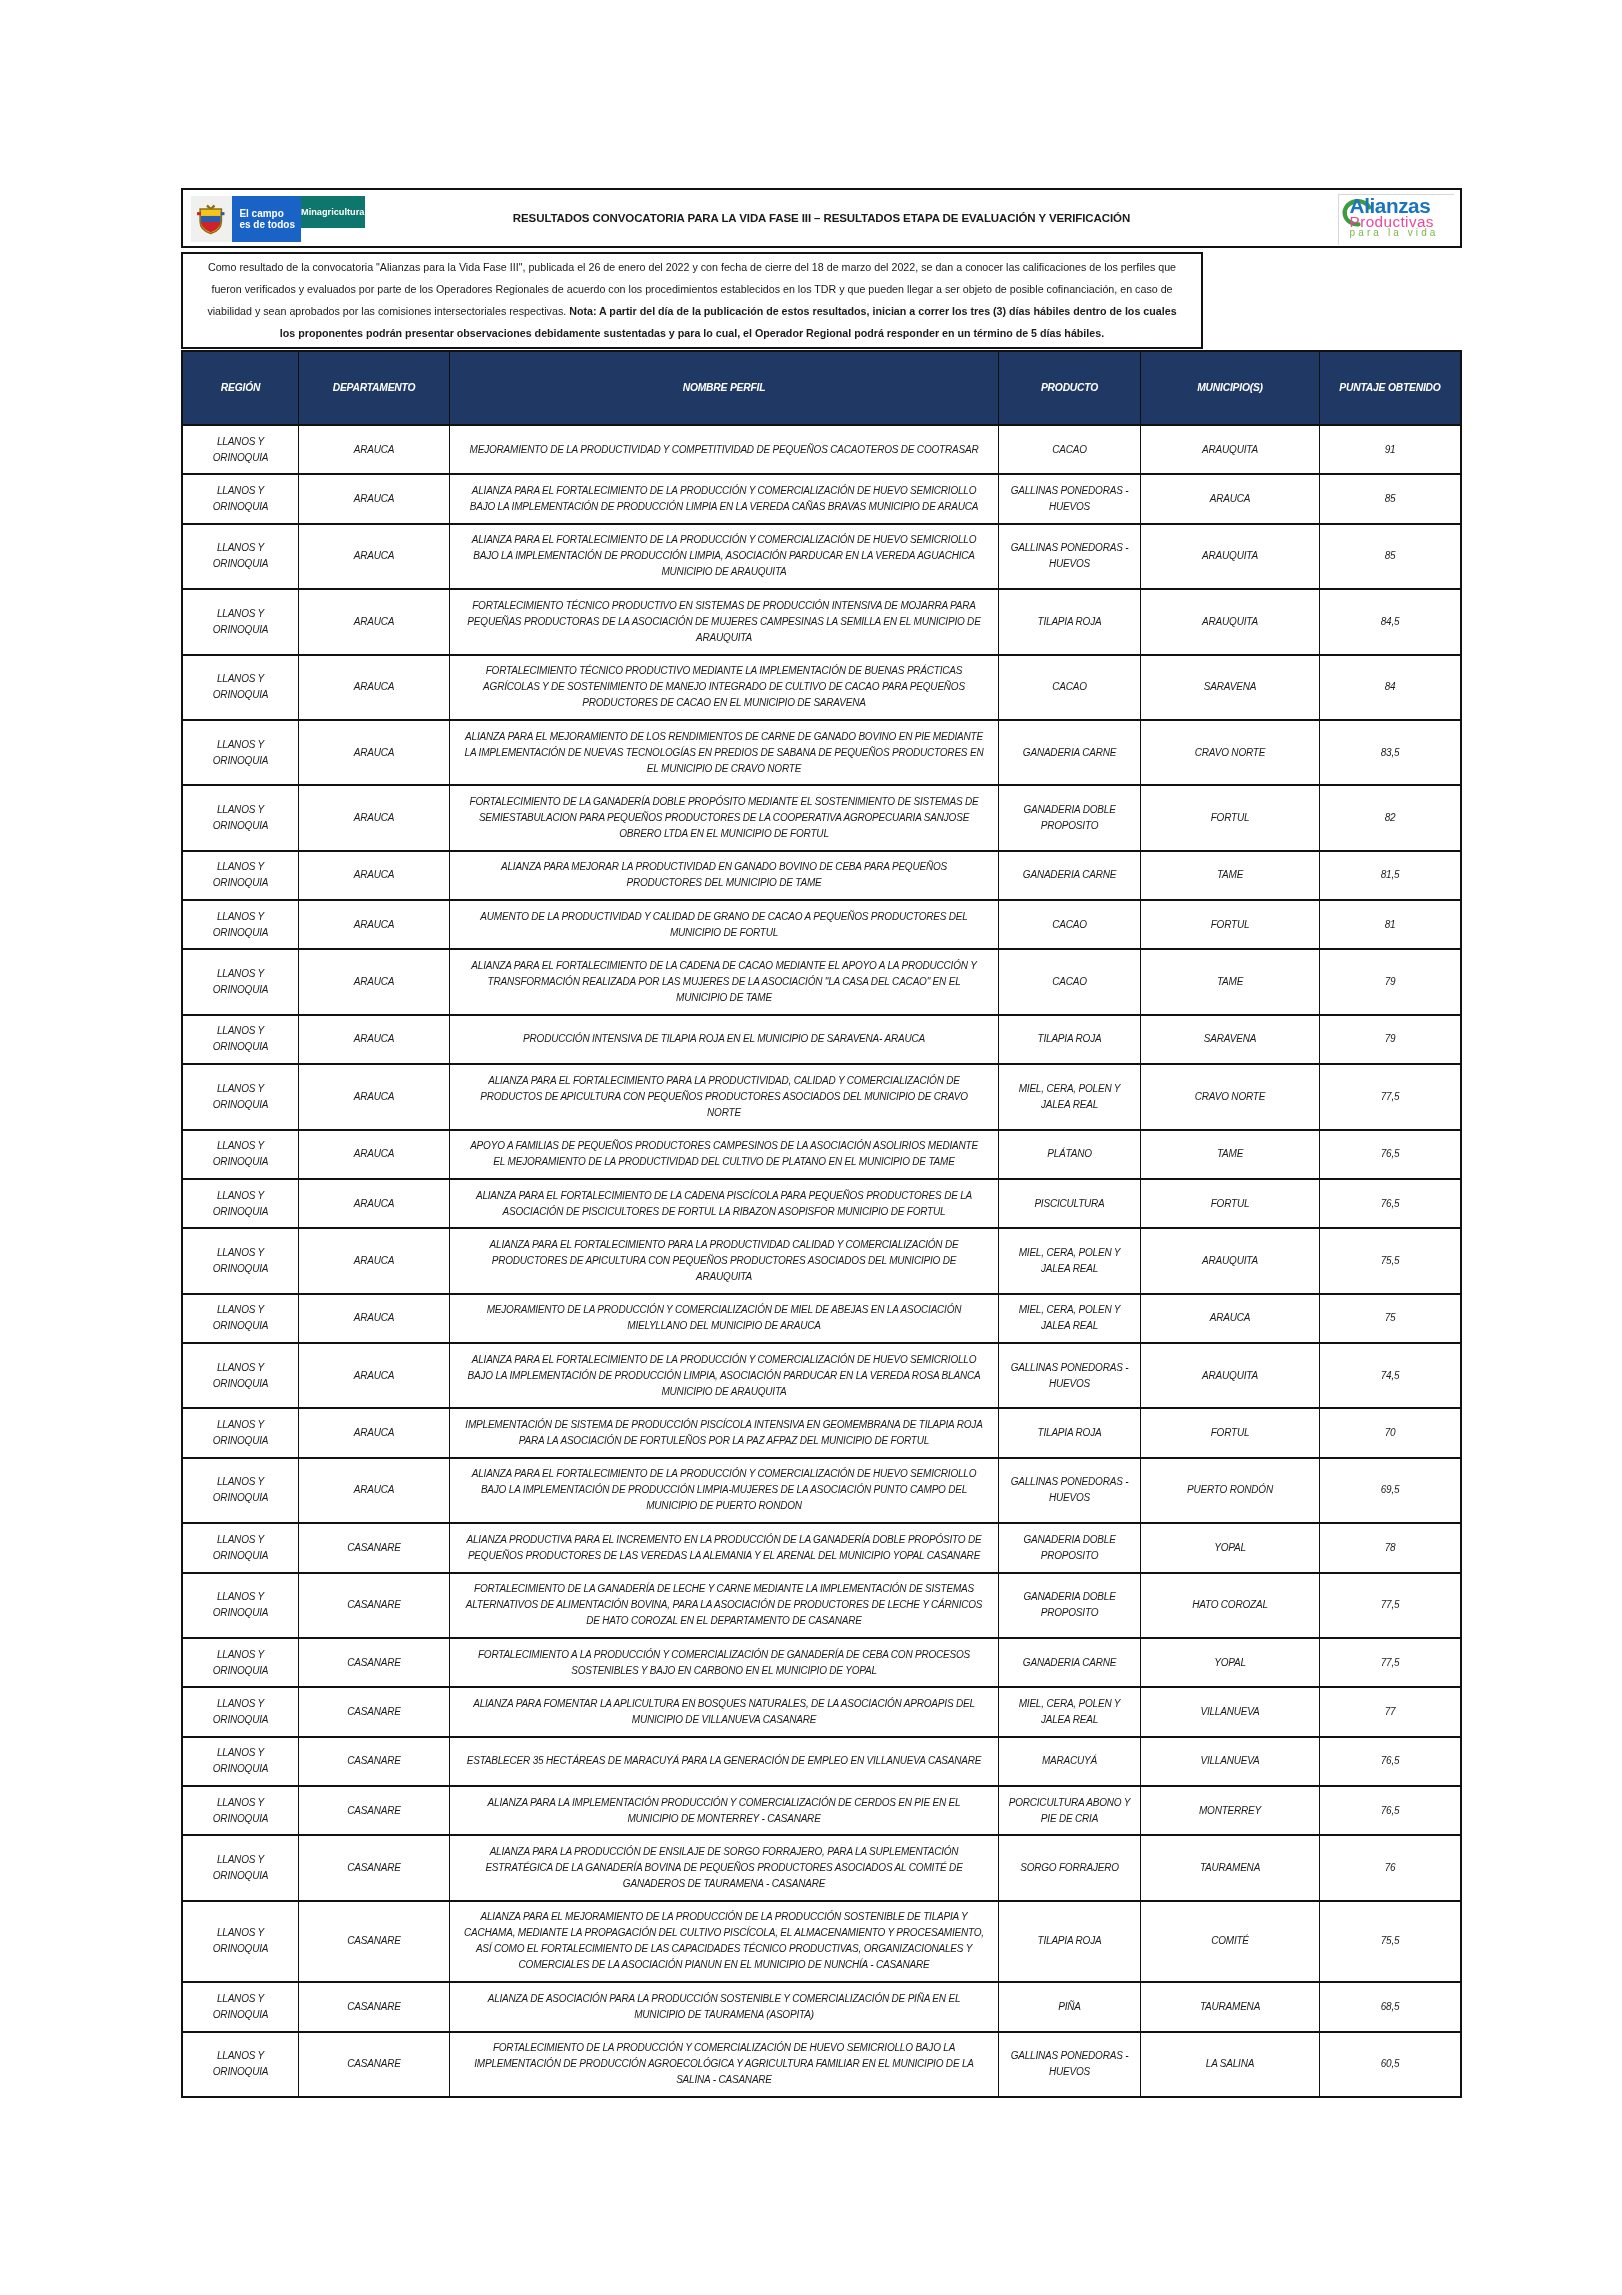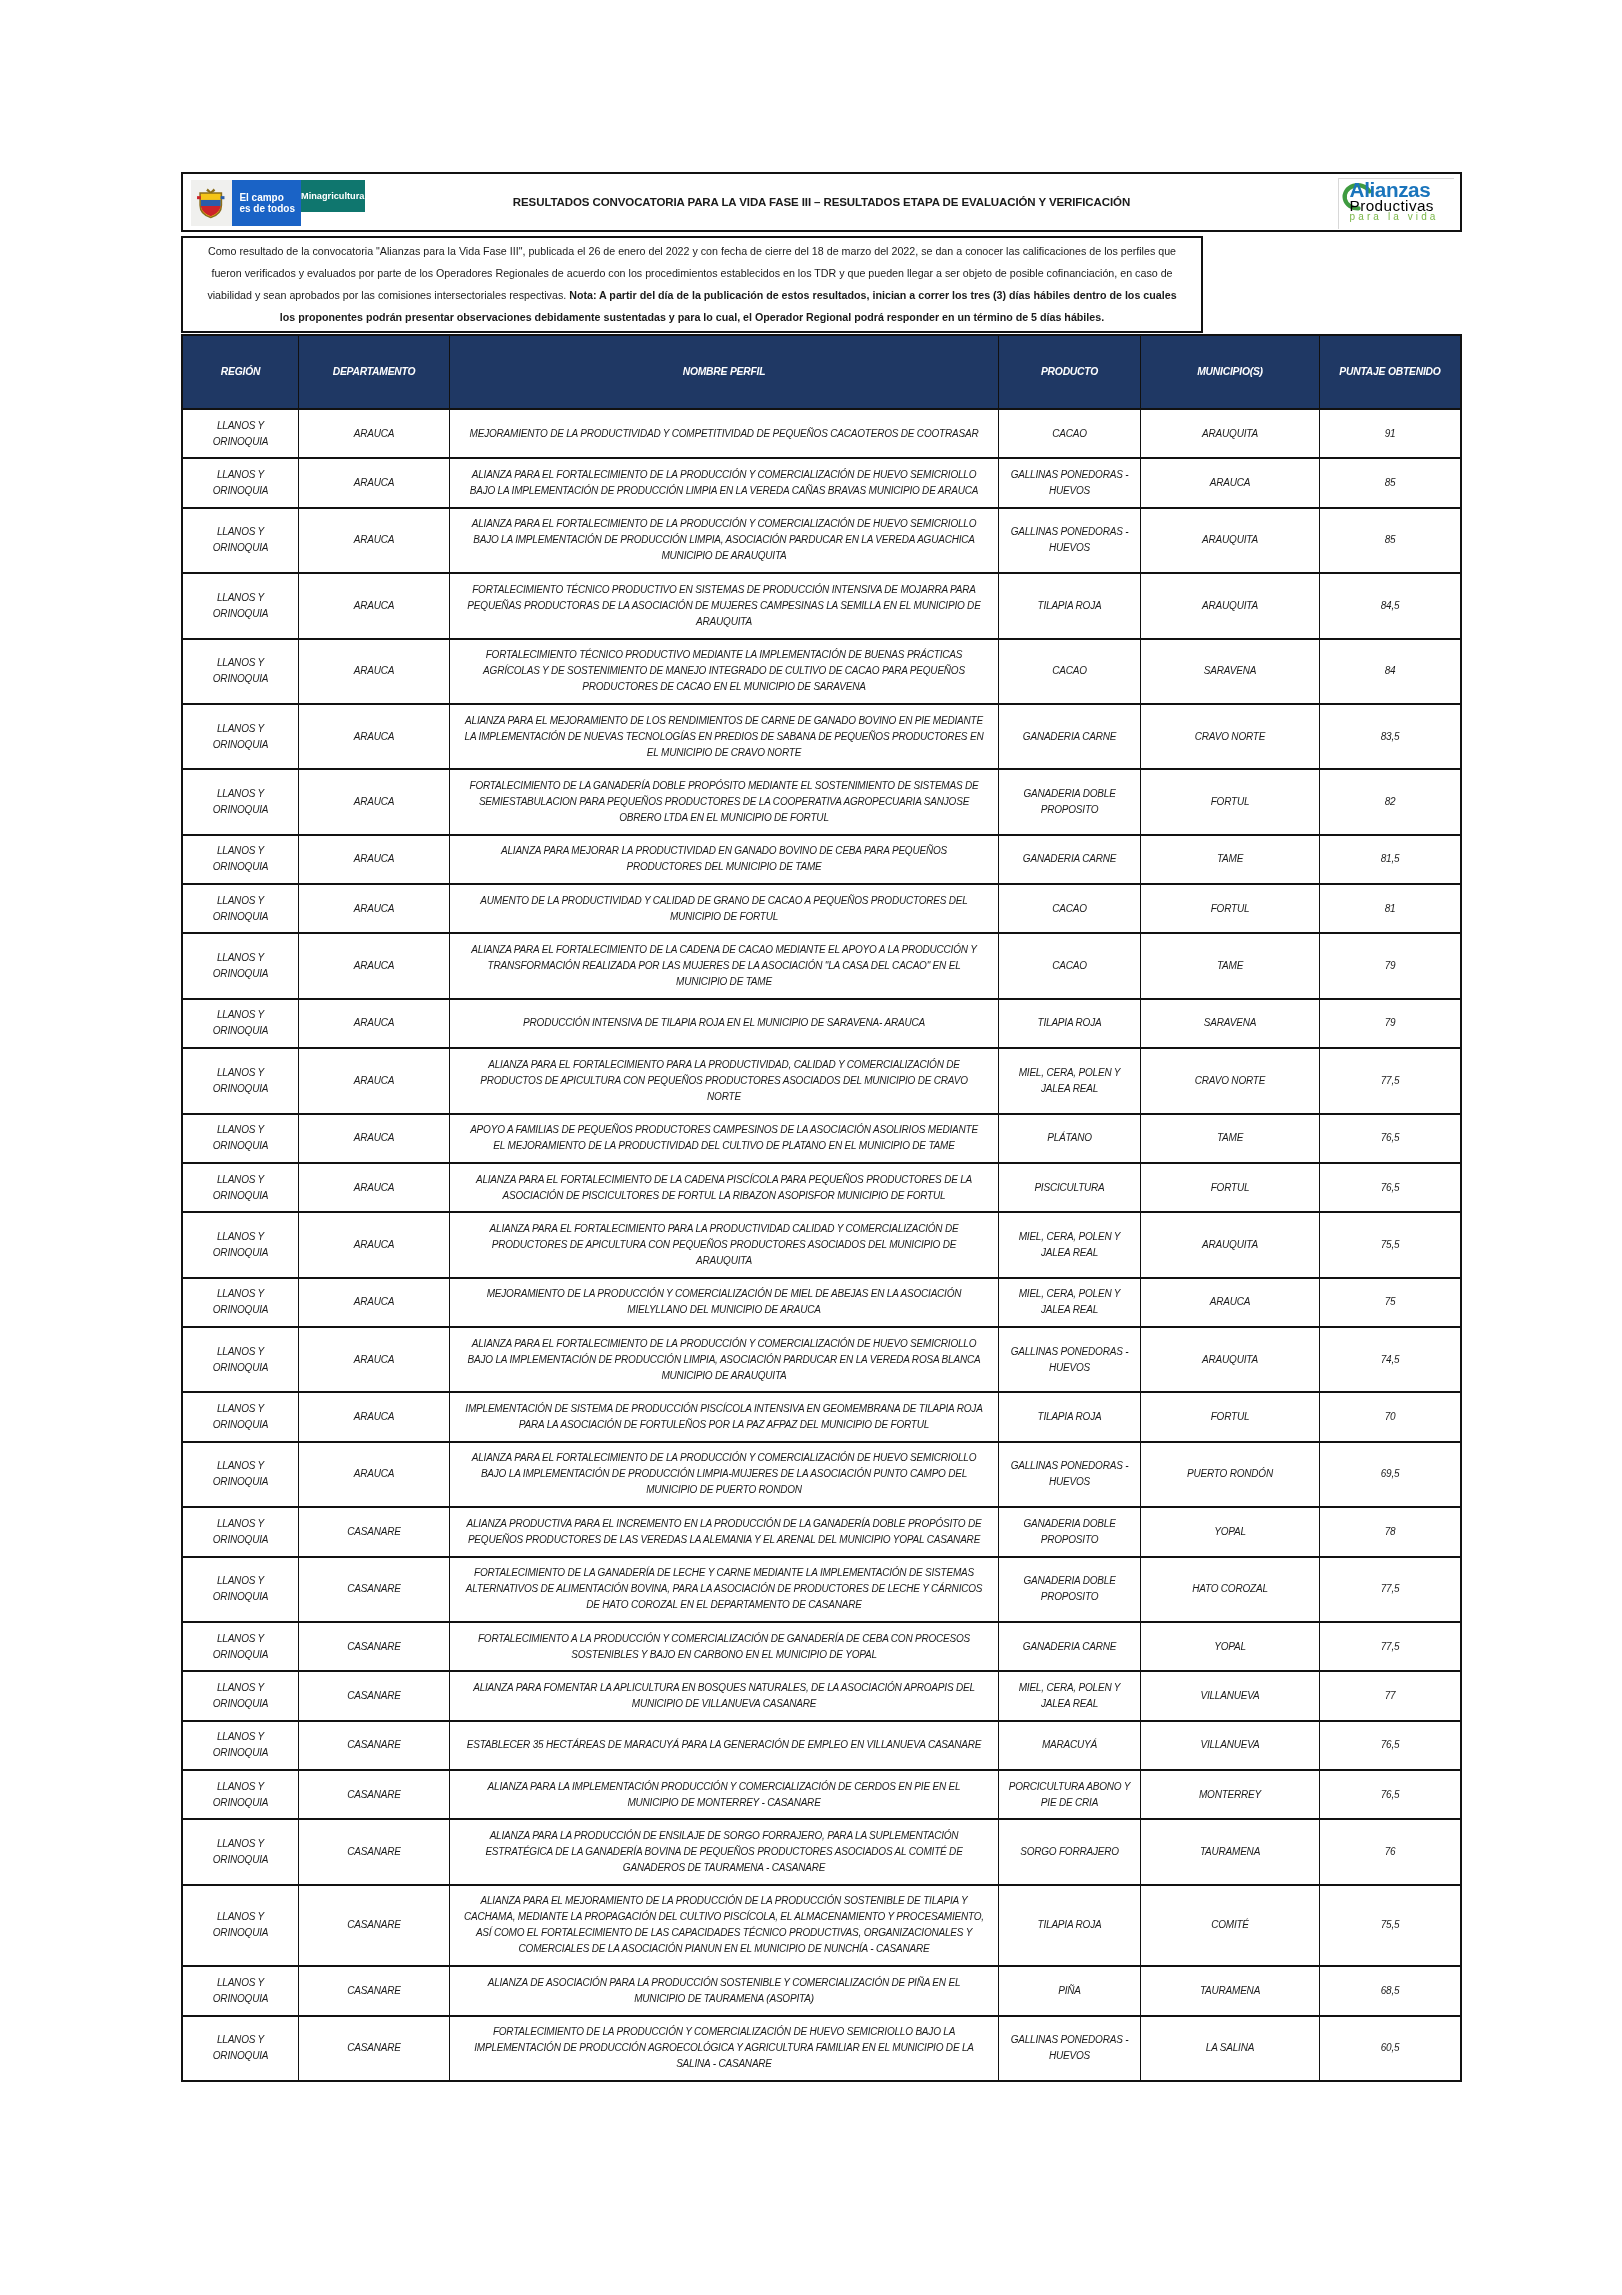--- a/index.html
+++ b/index.html
@@ -2,39 +2,39 @@
 <html style="font-size:12.2px"><head>
 <meta charset="utf-8">
 <style>
   * { margin:0; padding:0; box-sizing:border-box; }
   html,body { background:#ffffff; }
   body {
     width:1623px; height:2295px; position:relative; overflow:hidden;
     font-family:"Liberation Sans", sans-serif; color:#1a1a1a;
     -webkit-font-smoothing:antialiased;
   }
-  .abs { position:absolute; }
+  .abs { position:absolute;margin-top:16px; }
 
   
   .header-box {
     left:181px; top:172px; width:1281px; height:60px;
     border:2.3px solid #111; background:#fff;
     display:flex; align-items:center;
   }
   .gov-logo { position:absolute; left:7.7px; top:6.1px; height:46px; display:flex; }
   .crest-box { width:41px; height:46px; background:#f0f0ee; display:flex; align-items:center; justify-content:center; }
   .gov-dark { width:69px; height:46px; background:#1a63c6; color:#fff; display:flex; flex-direction:column; justify-content:center; padding-left:7.7px; font-weight:bold; font-size:10px; line-height:11.5px; }
   .gov-light { width:64px; height:32px; background:#0f766e; color:#fff; display:flex; align-items:center; justify-content:center; font-size:9.2px; font-weight:bold; }
   .doc-title {
     width:100%; text-align:center; font-weight:bold; font-size:11.5px; letter-spacing:-0.1px;
     padding:0 199px;
   }
   .ap-logo { position:absolute; right:6.1px; top:3.8px; width:116px; height:51px; border-left:0.8px solid #d8d8d8; border-top:0.8px solid #d8d8d8; padding:1.5px 0 0 10.7px; background:#fff; }
   .ap-line1 { font-size:20.7px; font-weight:bold; color:#1b75bc; letter-spacing:-0.4px; line-height:20px; position:relative; z-index:2; }
-  .ap-line2 { font-size:15.3px; color:#000000; letter-spacing:0.4px; line-height:14.5px; margin-top:-1.5px; position:relative; z-index:2; }
+  .ap-line2 { font-size:15.3px; color:#ec4899; letter-spacing:0.4px; line-height:14.5px; margin-top:-1.5px; position:relative; z-index:2; }
   .ap-line3 { font-size:10px; color:#7ab648; letter-spacing:3.1px; line-height:8.4px; position:relative; z-index:2; }
   .ap-swoosh { position:absolute; left:1.5px; top:0px; z-index:1; }
 
   
   .intro-box {
     left:181px; top:236px; width:1022px; height:97px;
     border:2.3px solid #111; background:#fff;
     text-align:center; font-size:10.7px; line-height:22px;
     padding:2.3px 20px; overflow:hidden;
   }

